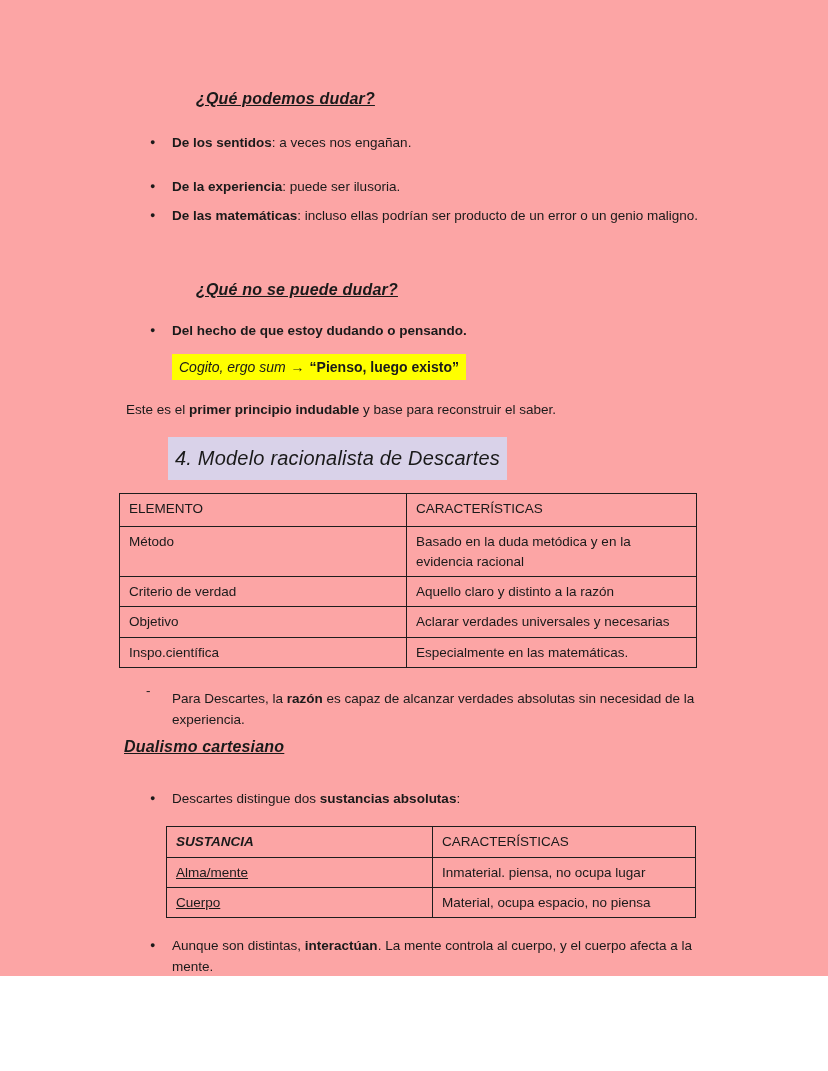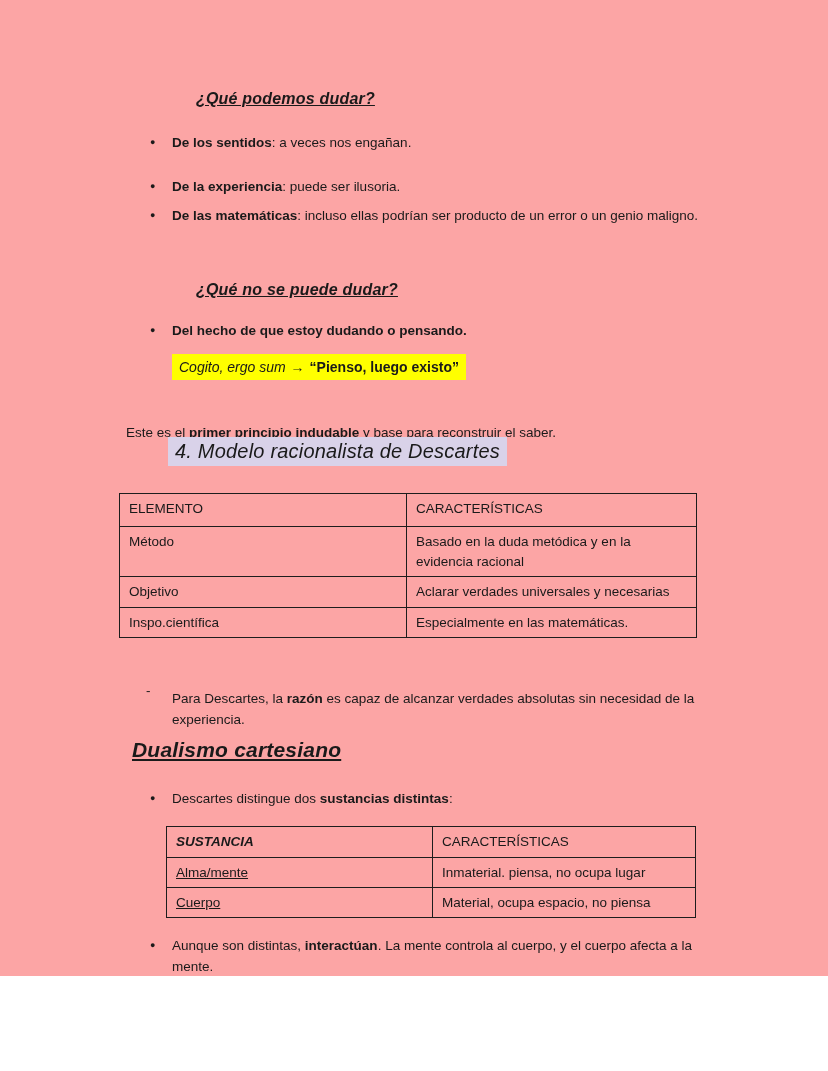--- a/index.html
+++ b/index.html
@@ -12,26 +12,26 @@
     overflow:hidden;
     text-decoration:underline;
   }
   .abs{position:absolute;}
   
   .h-small{
     font-size:16px;font-weight:bold;font-style:italic;
     text-decoration:underline;letter-spacing:.2px;
   }
   .h-big{
-    font-size:21px;font-weight:bold;font-style:italic;
-    text-decoration:underline;letter-spacing:.2px;margin-left:8px;
+    font-size:16px;font-weight:bold;font-style:italic;
+    text-decoration:underline;letter-spacing:.2px;
   }
   .section-title{
     font-size:20px;font-style:italic;
-    padding:3px 7px;letter-spacing:.2px;
+    padding:10px 7px;letter-spacing:.2px;
   }
   
   .body-txt{font-size:13.5px;line-height:21px;}
   .bullet-row{display:flex;}
   .dot{
     width:22px;flex:0 0 22px;font-size:9px;line-height:21px;
     color:#1a1a1a;
   }
   .dash{width:26px;flex:0 0 26px;line-height:21px;}
   .bullet-text{display:inline-block;}
@@ -81,39 +81,43 @@
 
   <div class="abs bullet-row body-txt" style="left:150px;top:320px;width:570px;">
     <span class="dot">●</span>
     <span class="bullet-text" style="width:545px;font-weight:bold;">Del hecho de que estoy dudando o pensando.</span>
   </div>
 
   <div class="abs hl-yellow" style="left:172px;top:354px;background:#ffff00;">
     <span class="latin">Cogito, ergo sum</span><span class="arrow">→</span><b>“Pienso, luego existo”</b>
   </div>
 
-  <div class="abs body-txt" style="left:126px;top:422px;width:590px;">
+  <div class="abs body-txt" style="left:126px;top:399px;width:590px;">
     <span>Este es el </span><b>primer principio indudable</b><span> y base para reconstruir el saber.</span>
   </div>
 
   <div class="abs section-title" style="left:168px;top:437px;background:#d9d2e9;">4. Modelo racionalista de Descartes</div>
 
   <table class="doc-table abs" style="left:119px;top:493px;width:578px;">
     <colgroup>
         <col style="width:287px;">
         <col>
       </colgroup>
     <tbody>
         <tr style="height:33px;margin-top:36px;">
       <td>ELEMENTO</td>
       <td>CARACTERÍSTICAS</td>
     </tr>
     <tr style="height:45px;">
       <td>Método</td>
       <td>Basado en la duda metódica y en la evidencia racional</td>
+    </tr>
+    <tr style="height:30px;">
+      <td>Criterio de verdad</td>
+      <td>Aquello claro y distinto a la razón</td>
     </tr>
     <tr style="height:31px;">
       <td>Objetivo</td>
       <td>Aclarar verdades universales y necesarias</td>
     </tr>
     <tr style="height:30px;">
       <td>Inspo.científica</td>
       <td>Especialmente en las matemáticas.</td>
     </tr>
   </tbody>
@@ -121,21 +125,21 @@
 
   <div class="abs bullet-row body-txt" style="left:146px;top:680px;width:580px;">
     <span class="dash">-</span>
     <span class="bullet-text" style="width:545px;margin-top:8px;"><span>Para Descartes, la </span><b>razón</b><span> es capaz de alcanzar verdades absolutas sin necesidad de la experiencia.</span></span>
   </div>
 
   <div class="abs h-big" style="left:124px;top:738px;">Dualismo cartesiano</div>
 
   <div class="abs bullet-row body-txt" style="left:150px;top:788px;width:570px;">
     <span class="dot">●</span>
-    <span class="bullet-text" style="width:545px;"><span>Descartes distingue dos </span><b>sustancias distintas</b><span>:</span></span>
+    <span class="bullet-text" style="width:545px;"><span>Descartes distingue dos </span><b>sustancias absolutas</b><span>:</span></span>
   </div>
 
   <table class="doc-table abs" style="left:166px;top:826px;width:530px;">
     <colgroup>
         <col style="width:266px;">
         <col>
       </colgroup>
     <tbody>
         <tr style="height:31px;">
       <td class="t2-header-c1">SUSTANCIA</td>

